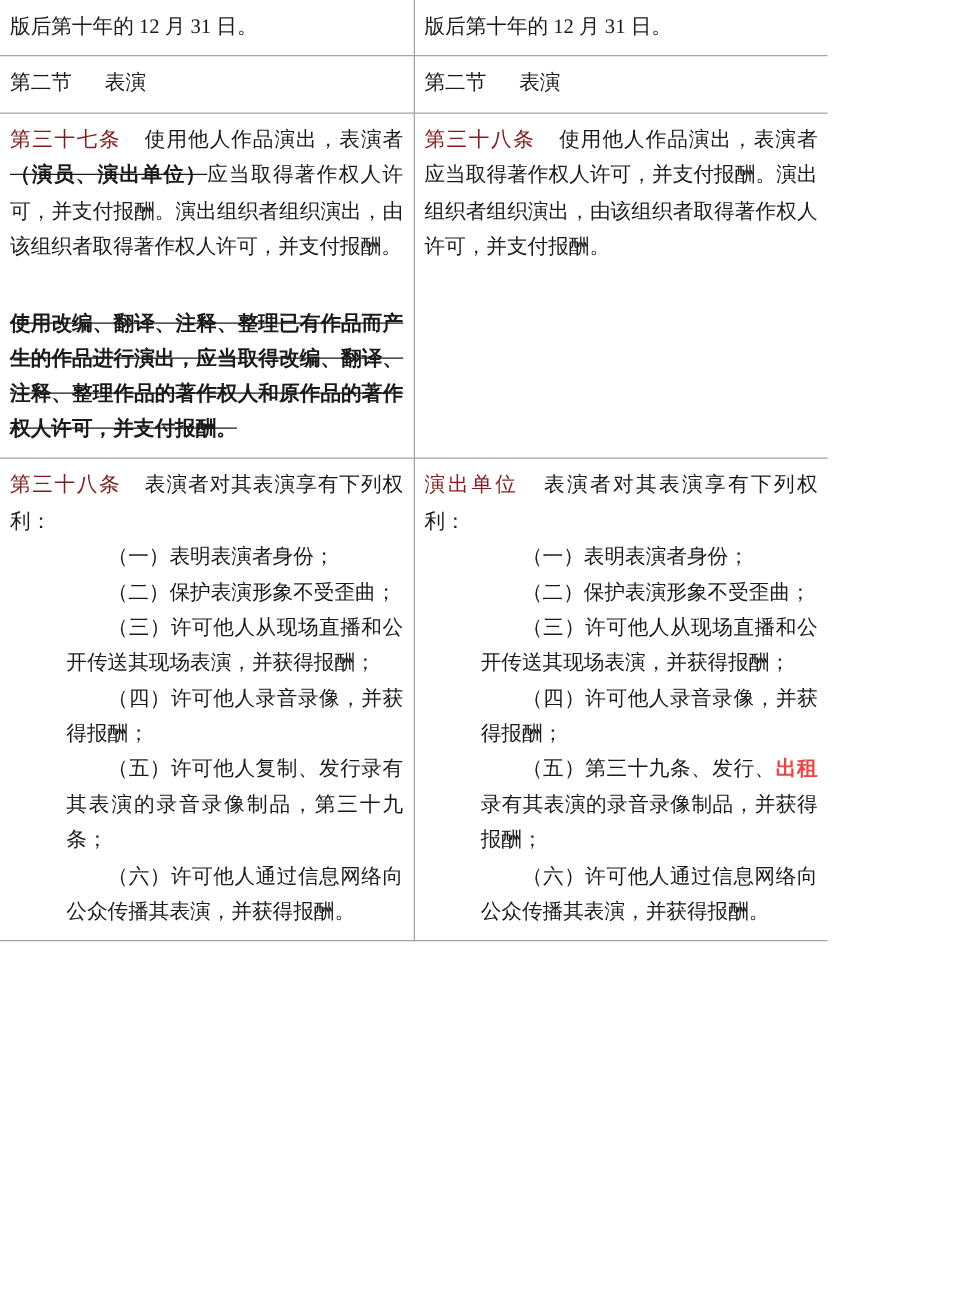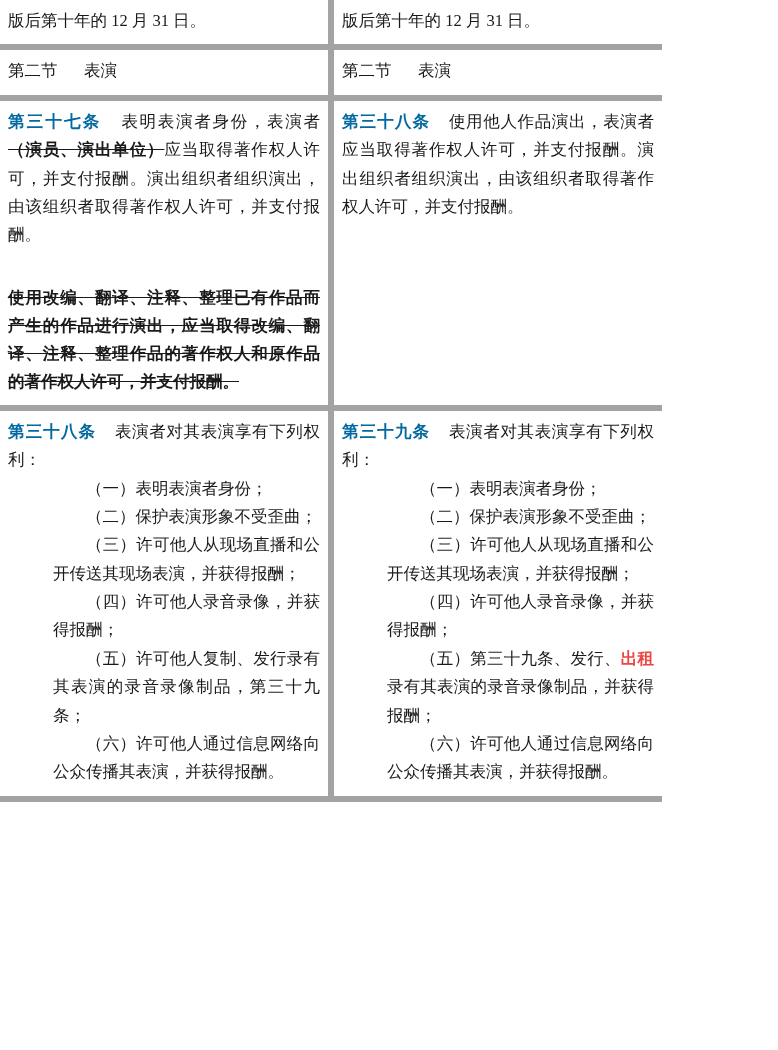--- a/index.html
+++ b/index.html
@@ -14,21 +14,21 @@
     color: #1a1a1a;
     overflow: hidden;
   }
   .doc-table {
     width: 662px;
     border-collapse: collapse;
     table-layout: fixed;
   }
   .doc-table td {
     vertical-align: top;
-    border: 6px solid #a3a3a3;
+    border: 1px solid #a3a3a3;
     padding: 7px 8px 9px 8px;
     width: 50%;
     font-size: 16.5px;
     line-height: 1.72;
   }
   .doc-table tr.row-top td {
     border-top: none;
   }
   .doc-table td.col-left {
     border-left: none;
@@ -42,22 +42,22 @@
     text-justify: inter-ideograph;
   }
   .cell-p + .cell-p {
     margin-top: 0;
   }
   .indent {
     text-indent: 2em;
     margin-left: 45px;
   }
   .art-no {
-    color: #0369a1;
-    font-weight: bold;
+    color: #7f1d1d;
+    font-weight: normal;
     letter-spacing: 0.5px;
   }
   .art-no-after {
     display: inline-block;
     width: 1.1em;
   }
   .bold-strike {
     font-weight: bold;
     text-decoration: line-through;
   }
@@ -97,41 +97,41 @@
       <td class="col-left">
         <p class="cell-p section-line"><span>第二节</span><span class="section-gap"></span><span>表演</span></p>
       </td>
       <td class="col-right">
         <p class="cell-p section-line"><span>第二节</span><span class="section-gap"></span><span>表演</span></p>
       </td>
     </tr>
 
     <tr>
       <td class="col-left">
-        <p class="cell-p"><span class="art-no">第三十七条</span><span class="art-no-after"></span><span>表明表演者身份，表演</span><span>者</span><span class="bold-strike">（演员、演出单位）</span><span>应当取得著作权人许可，并支付报酬。演出组织者组织演出，由该组织者取得著作权人许可，并支付报酬。</span></p>
+        <p class="cell-p"><span class="art-no">第三十七条</span><span class="art-no-after"></span><span>使用他人作品演出，表演</span><span>者</span><span class="bold-strike">（演员、演出单位）</span><span>应当取得著作权人许可，并支付报酬。演出组织者组织演出，由该组织者取得著作权人许可，并支付报酬。</span></p>
         <div class="spacer-block"></div>
         <p class="cell-p bold-strike tight">使用改编、翻译、注释、整理已有作品而产生的作品进行演出，应当取得改编、翻译、注释、整理作品的著作权人和原作品的著作权人许可，并支付报酬。</p>
       </td>
       <td class="col-right">
         <p class="cell-p"><span class="art-no">第三十八条</span><span class="art-no-after"></span><span>使用他人作品演出，表演者应当取得著作权人许可，并支付报酬。演出组织者组织演出，由该组织者取得著作权人许可，并支付报酬。</span></p>
       </td>
     </tr>
 
     <tr>
       <td class="col-left">
         <p class="cell-p"><span class="art-no">第三十八条</span><span class="art-no-after"></span><span>表演者对其表演享有下列权利：</span></p>
         <p class="cell-p indent">（一）表明表演者身份；</p>
         <p class="cell-p indent">（二）保护表演形象不受歪曲；</p>
         <p class="cell-p indent">（三）许可他人从现场直播和公开传送其现场表演，并获得报酬；</p>
         <p class="cell-p indent">（四）许可他人录音录像，并获得报酬；</p>
         <p class="cell-p indent">（五）许可他人复制、发行录有其表演的录音录像制品，第三十九条；</p>
         <p class="cell-p indent">（六）许可他人通过信息网络向公众传播其表演，并获得报酬。</p>
       </td>
       <td class="col-right">
-        <p class="cell-p"><span class="art-no">第三十九条</span><span class="art-no-after"></span><span>表演者对其表演享有下列权利：</span></p>
+        <p class="cell-p"><span class="art-no">演出单位</span><span class="art-no-after"></span><span>表演者对其表演享有下列权利：</span></p>
         <p class="cell-p indent">（一）表明表演者身份；</p>
         <p class="cell-p indent">（二）保护表演形象不受歪曲；</p>
         <p class="cell-p indent">（三）许可他人从现场直播和公开传送其现场表演，并获得报酬；</p>
         <p class="cell-p indent">（四）许可他人录音录像，并获得报酬；</p>
         <p class="cell-p indent"><span>（五）第三十九条、发行、</span><span class="red-word">出租</span><span>录有其表演的录音录像制品，并获得报酬；</span></p>
         <p class="cell-p indent">（六）许可他人通过信息网络向公众传播其表演，并获得报酬。</p>
       </td>
     </tr>
   </tbody>
 </table>

